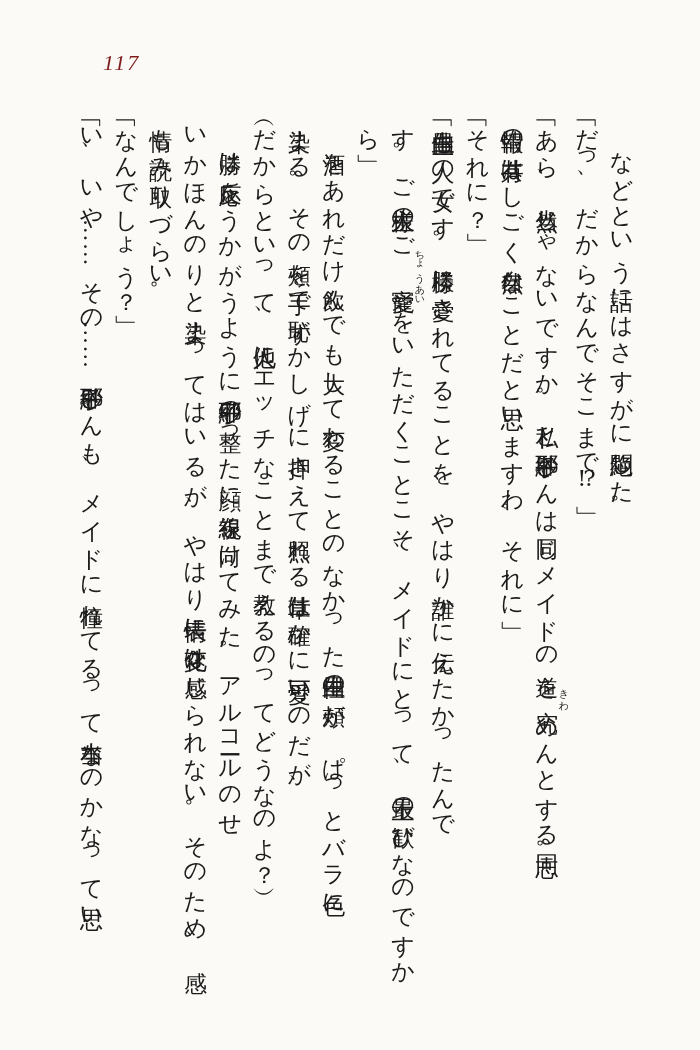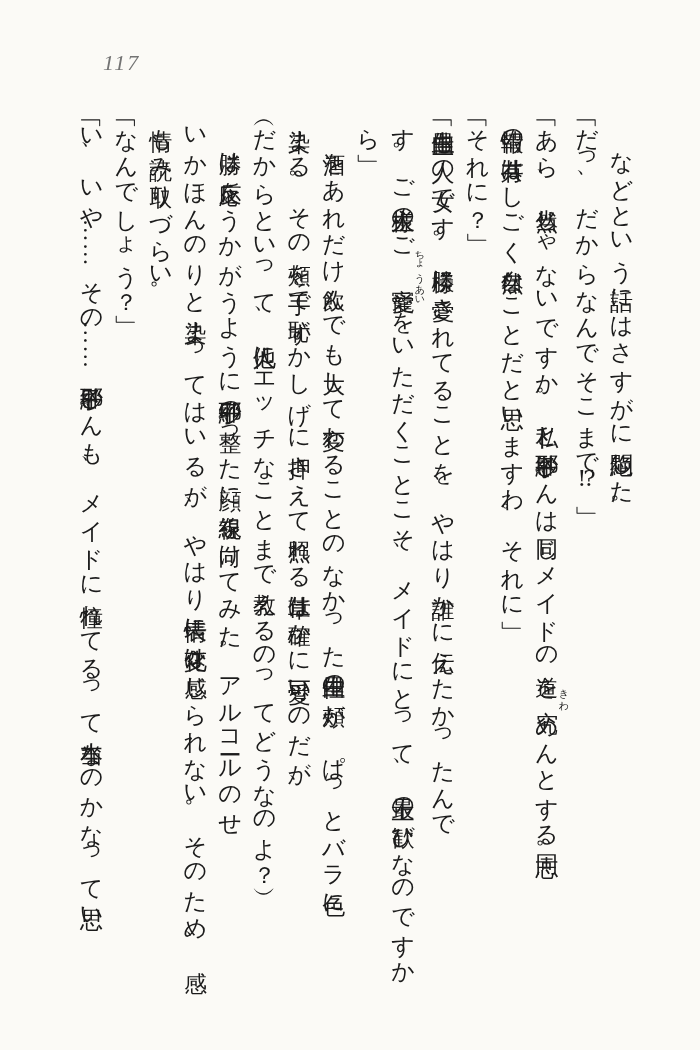--- a/index.html
+++ b/index.html
@@ -17,21 +17,21 @@
     width: 700px;
     height: 1050px;
   }
   .page-number {
     position: absolute;
     left: 103px;
     top: 50px;
     font-size: 22px;
     font-style: italic;
     letter-spacing: 2px;
-    color: #737373;
+    color: #7f1d1d;
   }
   .text-block {
     position: absolute;
     top: 112px;
     right: 62px;
     height: 928px;
     writing-mode: vertical-rl;
     font-size: 23px;
     letter-spacing: 1px;
     color: #1b1b1b;

